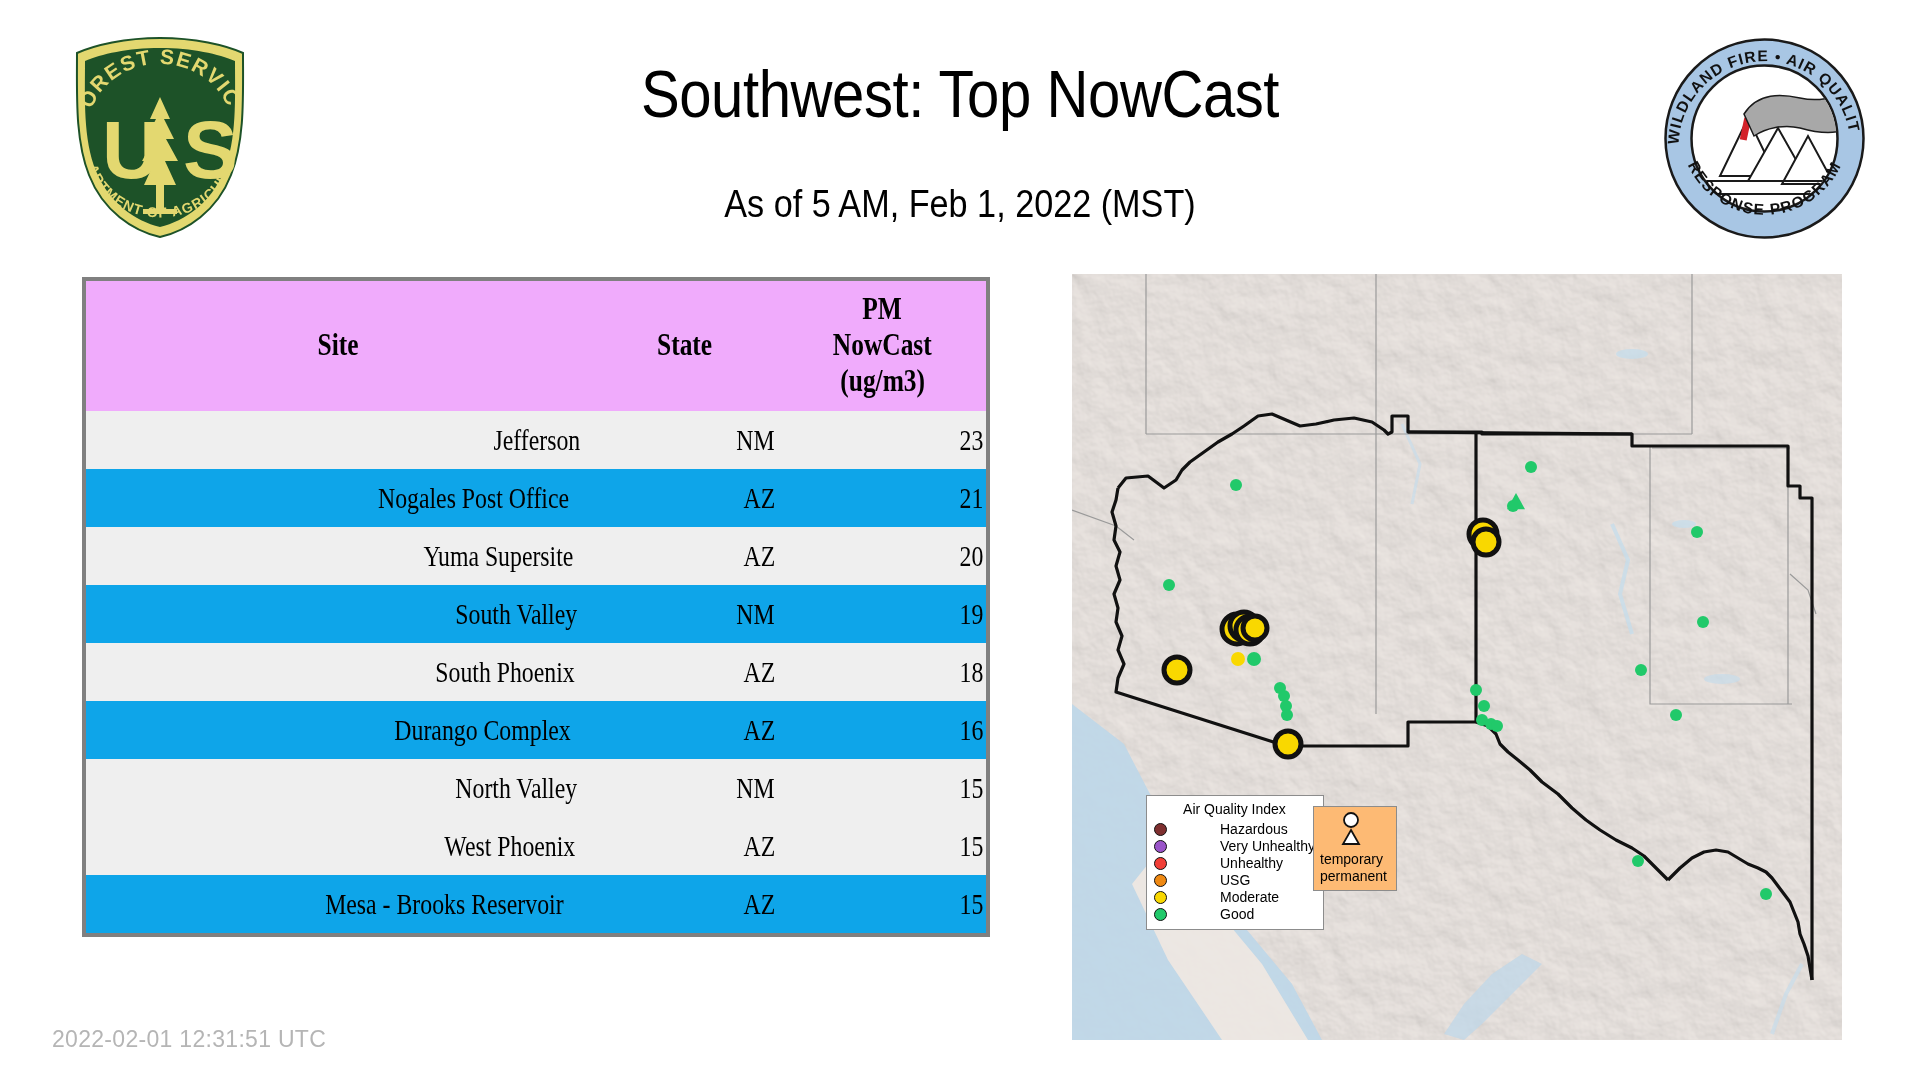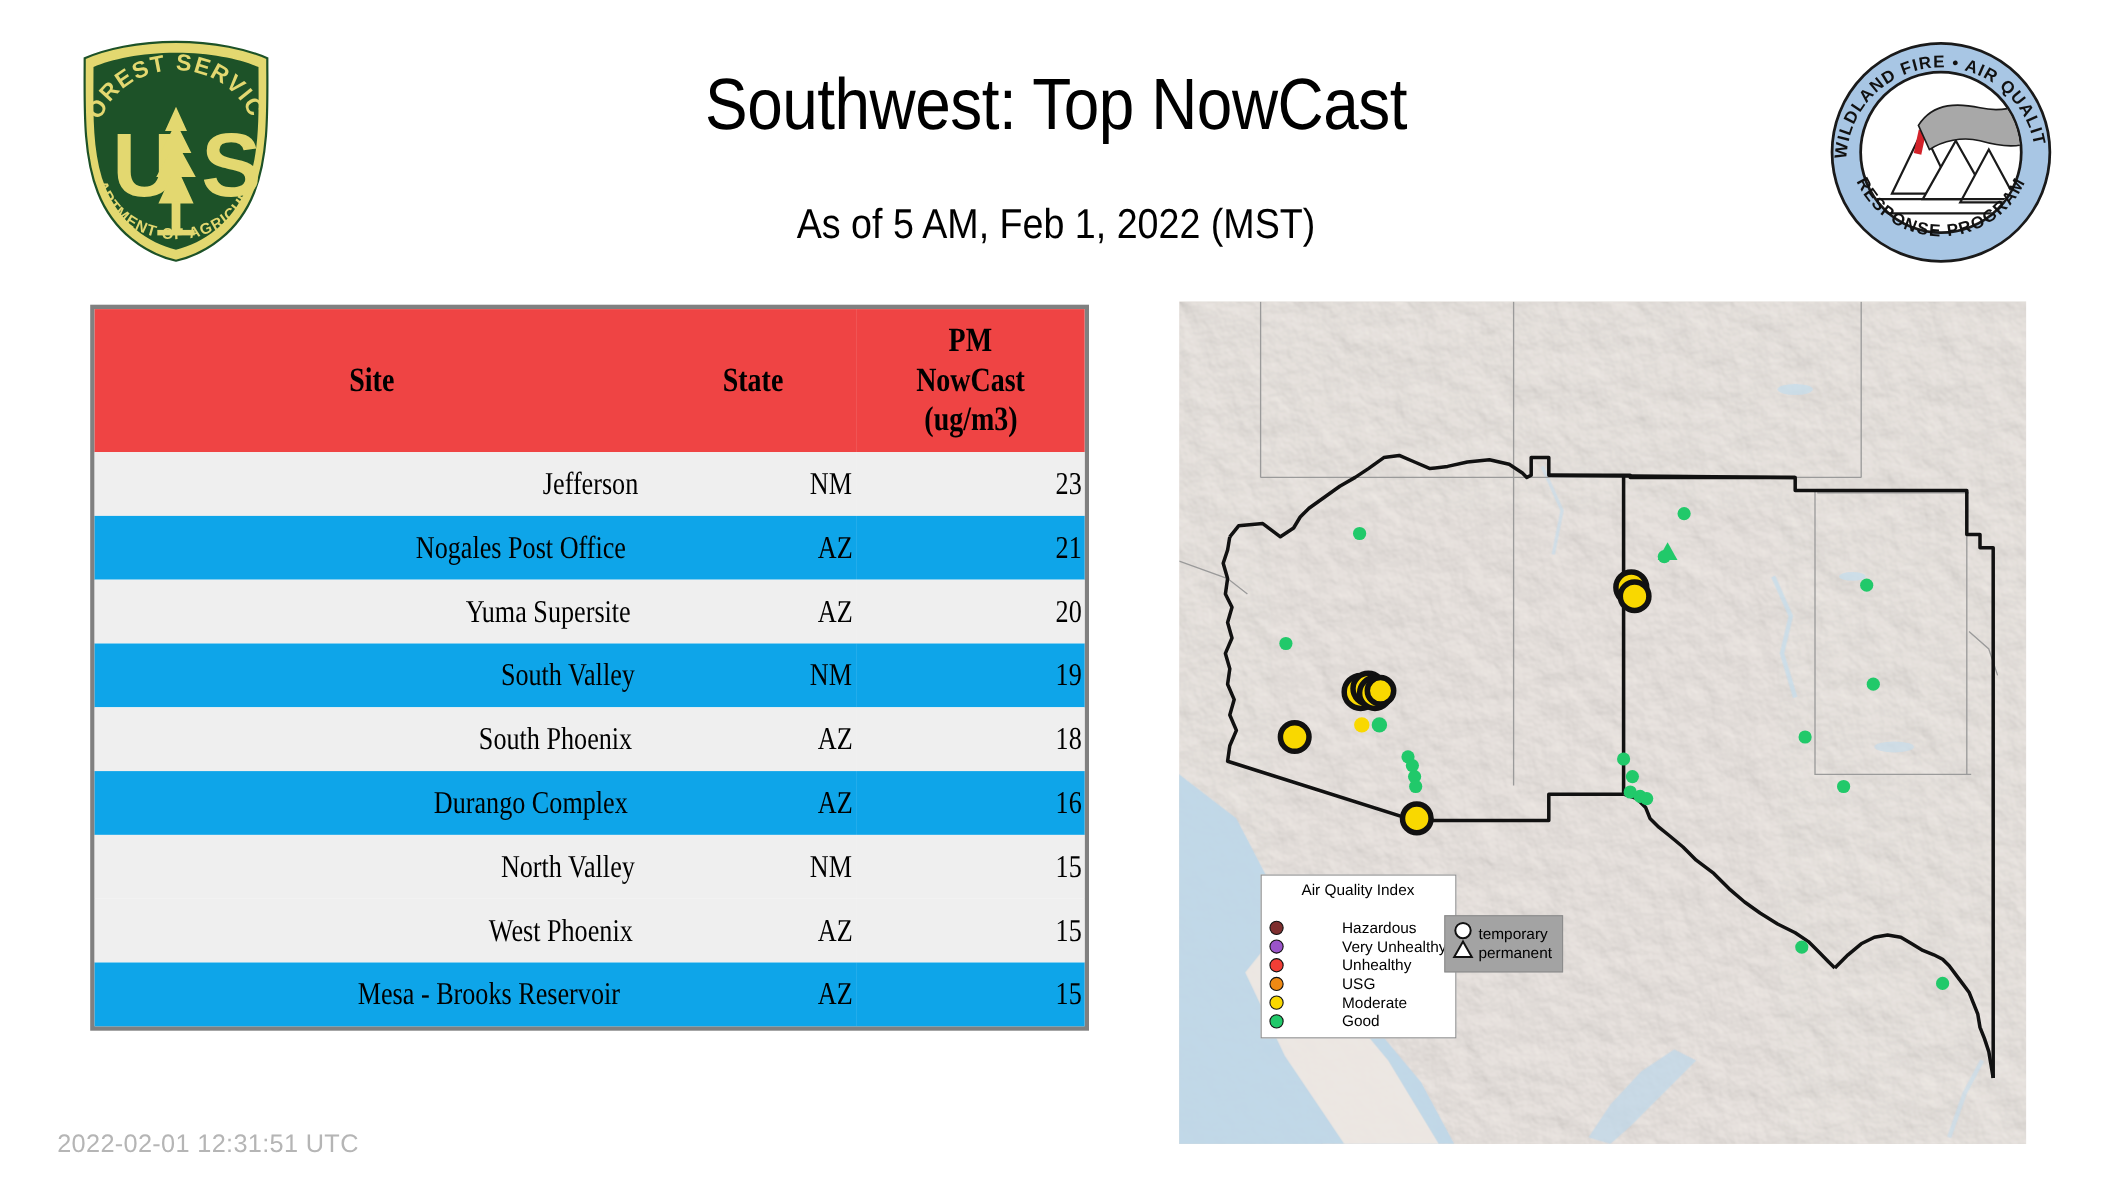--- a/index.html
+++ b/index.html
@@ -77,21 +77,21 @@
     background: #ffffff;
     box-sizing: border-box;
   }
   table.nowcast {
     border-collapse: collapse;
     width: 100%;
     table-layout: fixed;
     font-family: "Liberation Serif", "DejaVu Serif", serif;
   }
   table.nowcast thead th {
-    background: #ef4444;
+    background: #f0abfc;
     font-weight: bold;
     font-size: 31px;
     line-height: 36px;
     padding: 10px 4px 12px 4px;
     vertical-align: middle;
     text-align: center;
     border: none;
     transform: none;
   }
   table.nowcast thead th .hdr-inner {
@@ -144,48 +144,49 @@
     position: absolute;
     left: 1146px; top: 795px;
     background: #ffffff;
     border: 1px solid #8c8c8c;
     padding: 5px 8px 6px 7px;
     font-family: "Liberation Sans", sans-serif;
   }
   #aqi-legend .legend-title {
     font-size: 14px;
     text-align: center;
-    margin-bottom: 18px;
+    margin-bottom: 4px;
     white-space: nowrap;
   }
   #aqi-legend .legend-row {
     display: flex;
     align-items: center;
     height: 17px;
     white-space: nowrap;
   }
   #aqi-legend .swatch {
     width: 13px; height: 13px;
     border-radius: 50%;
     border: 1.4px solid #111111;
     margin-right: 5px;
     flex: none;
     box-sizing: border-box;
   }
   #aqi-legend .legend-label { font-size: 14px; line-height: 15px; margin-left: 48px; }
 
   #shape-legend {
     position: absolute;
-    left: 1313px; top: 832px;
-    background: #a3a3a3;
+    left: 1313px; top: 806px;
+    background: #fdba74;
     border: 1px solid #8c8c8c;
     padding: 4px 9px 5px 6px;
     font-family: "Liberation Sans", sans-serif;
     display: flex;
     align-items: center;
+    flex-direction: column;
   }
   #shape-legend .glyphs { margin-right: 4px; }
   #shape-legend .labels .legend-label {
     font-size: 14px;
     line-height: 17px;
     white-space: nowrap;
   }
 </style>
 </head>
 <body>

